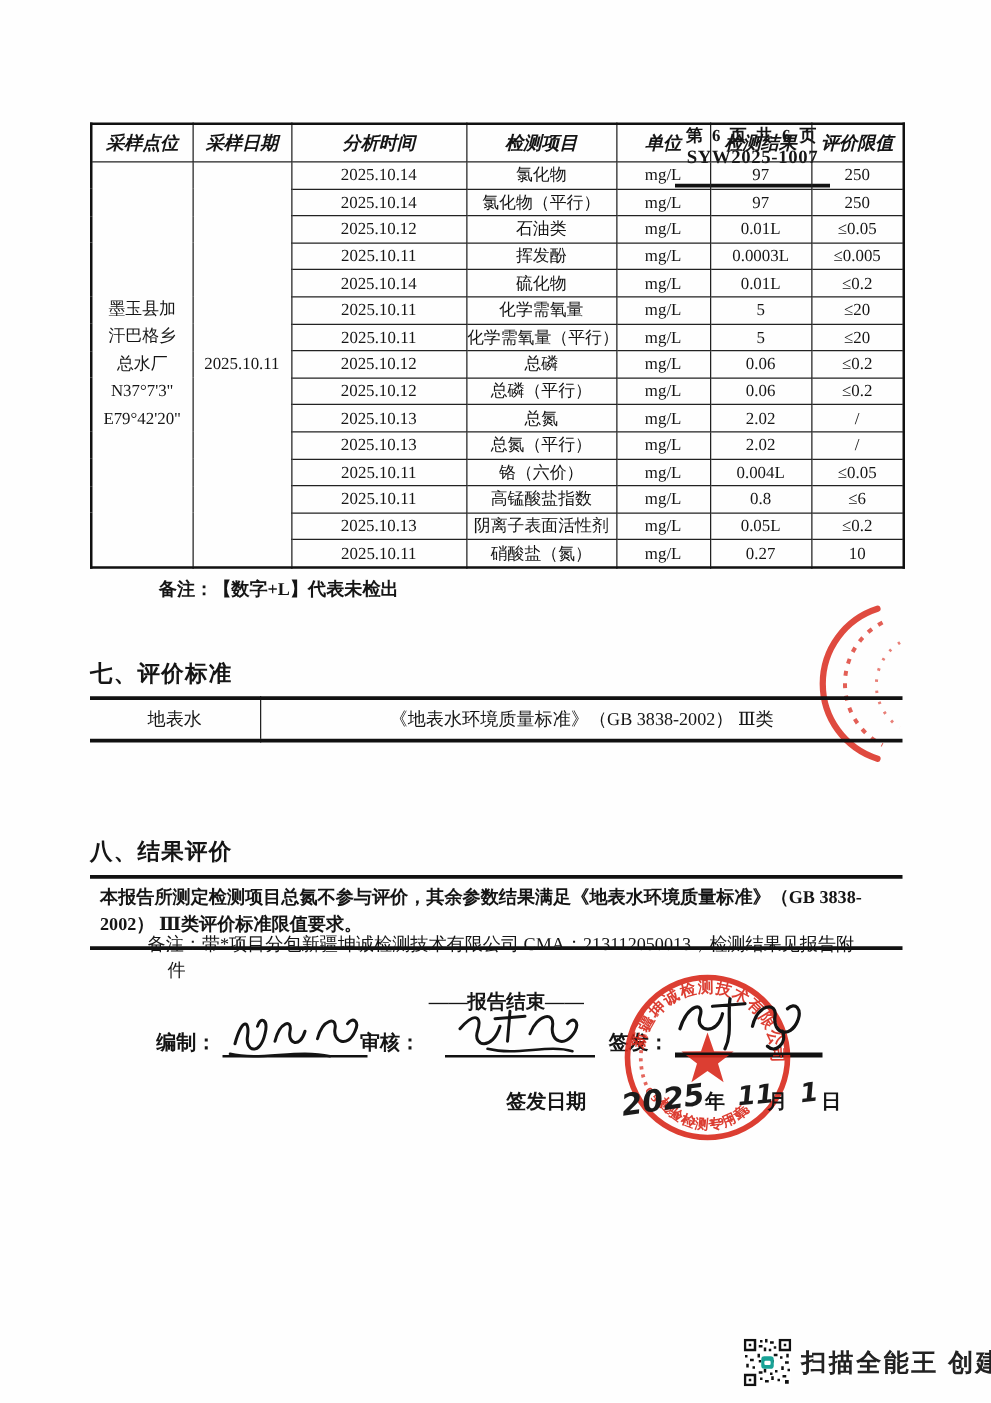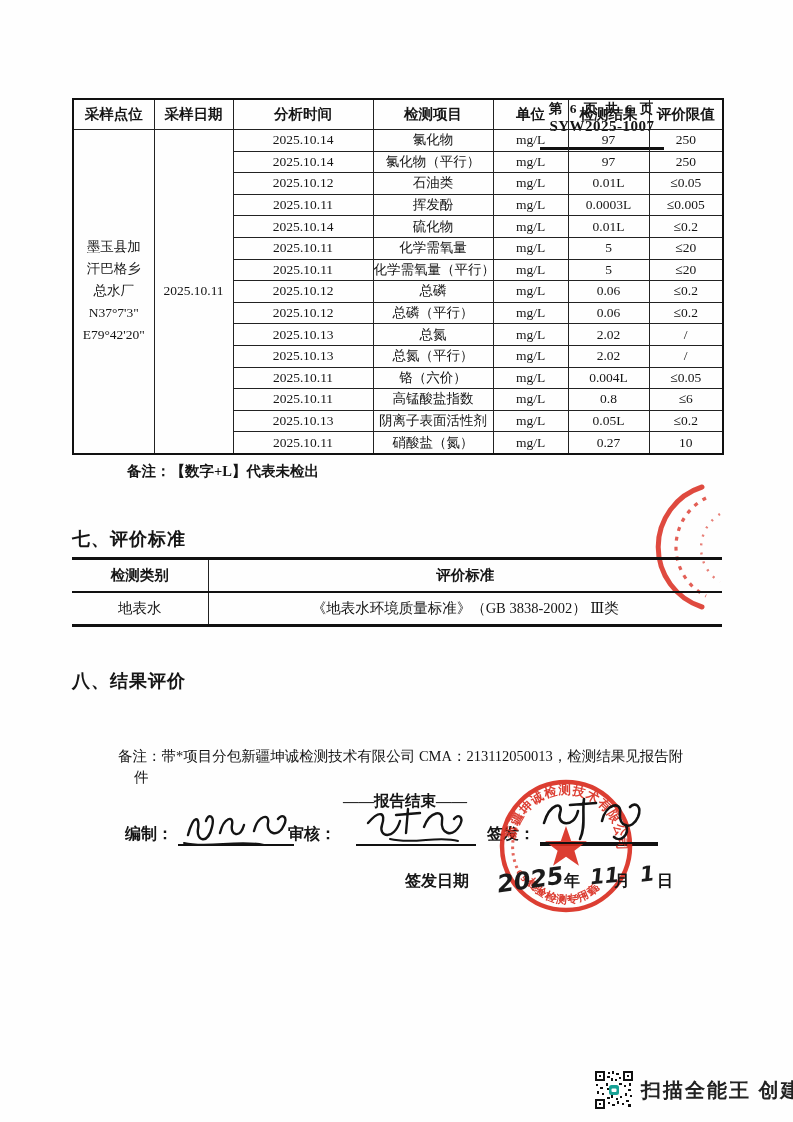--- a/index.html
+++ b/index.html
@@ -10,21 +10,21 @@
   
   .doc-header{left:540px;top:53px;width:124px;text-align:center;}
   .page-info{font-size:13.5px;font-weight:700;letter-spacing:2px;white-space:nowrap;margin-top:47px;}
   .report-no{font-size:15px;font-weight:700;border-bottom:3px solid #111;padding-bottom:12px;letter-spacing:.5px;}
 
   
   table.results{left:72px;top:98px;width:650px;border-collapse:collapse;table-layout:fixed;
                 border:2px solid #111;}
   table.results th,table.results td{border:1px solid #222;text-align:center;vertical-align:middle;
                 padding:0;white-space:nowrap;overflow:hidden;}
-  table.results th{height:29px;font-size:14.5px;font-weight:700;}
+  table.results th{height:29px;font-size:14.5px;font-weight:700;font-style:italic;}
   table.results td{height:20.6px;font-size:13.5px;}
   td.site-cell{font-size:13.5px;line-height:22px;}
   td.date-cell{font-size:13.5px;}
 
   .note-line{font-size:14.5px;font-weight:600;white-space:nowrap;}
 
   .sec-title{left:72px;font-family:"Liberation Sans","DejaVu Sans",sans-serif;
              font-weight:700;font-size:18px;letter-spacing:1px;}
 
   
@@ -210,32 +210,29 @@
     <path d="M 70,34 A 40,40 0 0 0 70,102" fill="none" stroke="#d92a1d" stroke-width="2.4" stroke-dasharray="2 7" opacity="0.6"></path>
   </svg>
 
   <div class="abs sec-title" style="top:527px;">七、评价标准</div>
   <table class="abs eval">
     <colgroup>
         <col style="width:136px">
         <col style="width:514px">
       </colgroup>
     <tbody>
-        <tr>
-      <th class="divider">检测类别</th>
-      <th>评价标准</th>
-    </tr>
     <tr>
       <td class="divider">地表水</td>
       <td>《地表水环境质量标准》（GB 3838-2002） Ⅲ类</td>
     </tr>
   </tbody>
     </table>
 
   <div class="abs sec-title" style="top:669px;">八、结果评价</div>
+  <div class="abs result-block">本报告所测定检测项目总氮不参与评价，其余参数结果满足《地表水环境质量标准》（GB 3838-2002） Ⅲ类评价标准限值要求。</div>
   <div class="abs note2">备注：带*项目分包新疆坤诚检测技术有限公司  CMA：213112050013，检测结果见报告附件</div>
 
   <div class="abs end-marker">——报告结束——</div>
 
   <div class="abs form-label" style="left:125px;top:824px;">编制：</div>
   <div class="abs sig-line" style="left:178px;top:822px;width:116px;"></div>
   <svg class="abs sig-svg" style="left:178px;top:805px;" width="120" height="46" viewBox="0 0 120 46">
     <path d="M10,30 C16,8 22,12 20,24 C18,36 30,40 34,22 C37,10 30,8 28,16 M42,28 C46,12 56,10 54,20 C52,30 62,34 66,20 M76,26 C80,10 92,8 90,18 C88,28 100,34 106,20 C110,12 104,8 100,14" fill="none" stroke="#141414" stroke-width="2.4" stroke-linecap="round"></path>
     <path d="M6,38 C30,44 60,34 86,40" fill="none" stroke="#141414" stroke-width="2" stroke-linecap="round"></path>
   </svg>

